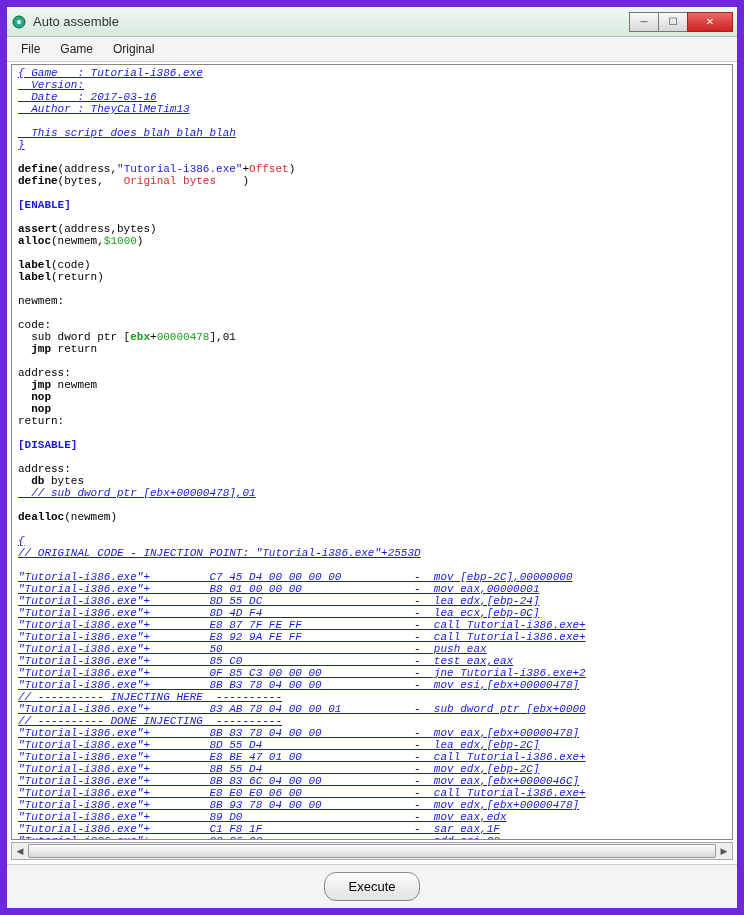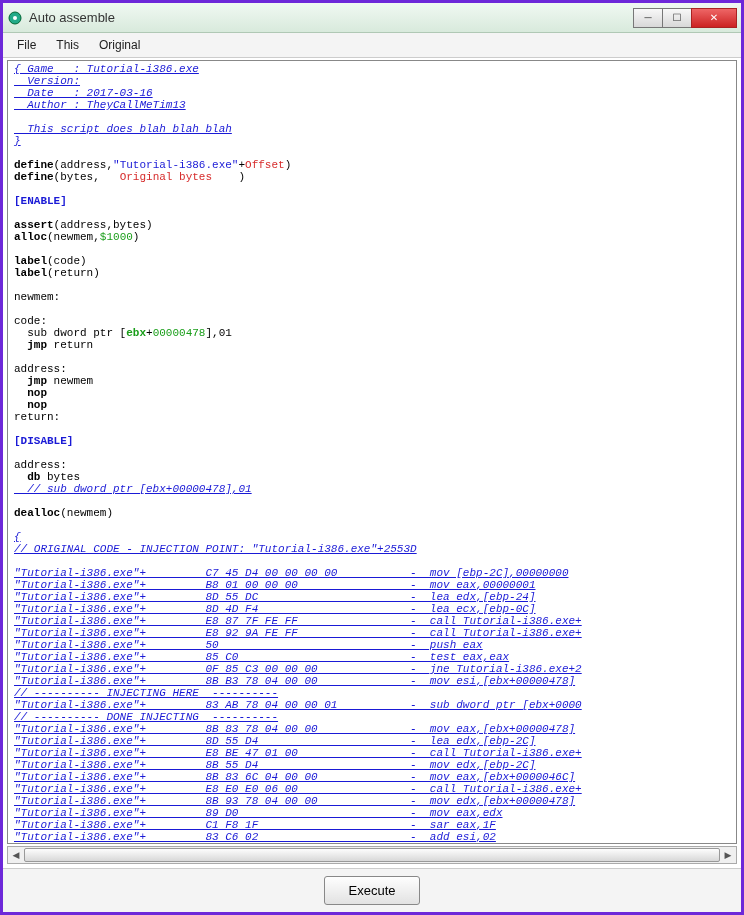--- a/index.html
+++ b/index.html
@@ -7,21 +7,21 @@
   font-family: "Segoe UI", Tahoma, sans-serif;
   font-size: 12px;
   background: #3fa860;
   width: 744px;
   height: 915px;
   overflow: hidden;
 }
 .window {
   width: 744px;
   height: 915px;
-  border: 3px solid #6d28d9;
+  border: 7px solid #6d28d9;
   display: flex;
   flex-direction: column;
   background: #fff;
 }
 .titlebar {
   height: 30px;
   background: linear-gradient(to bottom, #f0f8f2, #d8eadc);
   border-bottom: 1px solid #b0c8b5;
   display: flex;
   align-items: center;
@@ -149,21 +149,21 @@
   display: flex;
   align-items: center;
   justify-content: center;
   border-top: 1px solid #ccc;
 }
 .execute-btn {
   padding: 6px 24px;
   font-size: 13px;
   border: 1px solid #888;
   background: linear-gradient(to bottom, #fefefe, #e2e2e2);
-  border-radius: 3px;
+  border-radius: 12px;
 }
 </style>
 </head>
 <body>
 
 <div class="window">
   <div class="titlebar">
     <span class="titlebar-icon">
       <svg width="16" height="16" viewBox="0 0 16 16">
           <circle cx="8" cy="8" r="6" fill="#2a8" stroke="#063" stroke-width="1"></circle>
@@ -173,21 +173,21 @@
     <span class="title-text">Auto assemble</span>
     <div class="window-controls">
       <div class="win-btn">─</div>
       <div class="win-btn">☐</div>
       <div class="win-btn close">✕</div>
     </div>
   </div>
 
   <div class="menubar">
     <div class="menu-item">File</div>
-    <div class="menu-item">This</div>
+    <div class="menu-item">Game</div>
     <div class="menu-item">Original</div>
   </div>
 
   <div class="editor-area">
     <div class="code" id="code"><div style="height: 12px;"><span class="c">{ Game   : Tutorial-i386.exe</span></div><div style="height: 12px;"><span class="c">  Version:</span></div><div style="height: 12px;"><span class="c">  Date   : 2017-03-16</span></div><div style="height: 12px;"><span class="c">  Author : TheyCallMeTim13</span></div><div style="height: 12px;">&nbsp;</div><div style="height: 12px;"><span class="c">  This script does blah blah blah</span></div><div style="height: 12px;"><span class="c">}</span></div><div style="height: 12px;">&nbsp;</div><div style="height: 12px;"><span class="kw">define</span>(address,<span class="str">"Tutorial-i386.exe"</span>+<span class="off">Offset</span>)</div><div style="height: 12px;"><span class="kw">define</span>(bytes,   <span class="off">Original bytes</span>    )</div><div style="height: 12px;">&nbsp;</div><div style="height: 12px;"><span class="sec">[ENABLE]</span></div><div style="height: 12px;">&nbsp;</div><div style="height: 12px;"><span class="kw">assert</span>(address,bytes)</div><div style="height: 12px;"><span class="kw">alloc</span>(newmem,<span class="num">$1000</span>)</div><div style="height: 12px;">&nbsp;</div><div style="height: 12px;"><span class="kw">label</span>(code)</div><div style="height: 12px;"><span class="kw">label</span>(return)</div><div style="height: 12px;">&nbsp;</div><div style="height: 12px;">newmem:</div><div style="height: 12px;">&nbsp;</div><div style="height: 12px;">code:</div><div style="height: 12px;">  sub dword ptr [<span class="reg">ebx</span>+<span class="num">00000478</span>],01</div><div style="height: 12px;">  <span class="kw">jmp</span> return</div><div style="height: 12px;">&nbsp;</div><div style="height: 12px;">address:</div><div style="height: 12px;">  <span class="kw">jmp</span> newmem</div><div style="height: 12px;">  <span class="kw">nop</span></div><div style="height: 12px;">  <span class="kw">nop</span></div><div style="height: 12px;">return:</div><div style="height: 12px;">&nbsp;</div><div style="height: 12px;"><span class="sec">[DISABLE]</span></div><div style="height: 12px;">&nbsp;</div><div style="height: 12px;">address:</div><div style="height: 12px;">  <span class="kw">db</span> bytes</div><div style="height: 12px;"><span class="c">  // sub dword ptr [ebx+00000478],01</span></div><div style="height: 12px;">&nbsp;</div><div style="height: 12px;"><span class="kw">dealloc</span>(newmem)</div><div style="height: 12px;">&nbsp;</div><div style="height: 12px;"><span class="c">{</span></div><div style="height: 12px;"><span class="c">// ORIGINAL CODE - INJECTION POINT: "Tutorial-i386.exe"+2553D</span></div><div style="height: 12px;">&nbsp;</div><div style="height: 12px;"><span class="c">"Tutorial-i386.exe"+         C7 45 D4 00 00 00 00           -  mov [ebp-2C],00000000</span></div><div style="height: 12px;"><span class="c">"Tutorial-i386.exe"+         B8 01 00 00 00                 -  mov eax,00000001</span></div><div style="height: 12px;"><span class="c">"Tutorial-i386.exe"+         8D 55 DC                       -  lea edx,[ebp-24]</span></div><div style="height: 12px;"><span class="c">"Tutorial-i386.exe"+         8D 4D F4                       -  lea ecx,[ebp-0C]</span></div><div style="height: 12px;"><span class="c">"Tutorial-i386.exe"+         E8 87 7F FE FF                 -  call Tutorial-i386.exe+</span></div><div style="height: 12px;"><span class="c">"Tutorial-i386.exe"+         E8 92 9A FE FF                 -  call Tutorial-i386.exe+</span></div><div style="height: 12px;"><span class="c">"Tutorial-i386.exe"+         50                             -  push eax</span></div><div style="height: 12px;"><span class="c">"Tutorial-i386.exe"+         85 C0                          -  test eax,eax</span></div><div style="height: 12px;"><span class="c">"Tutorial-i386.exe"+         0F 85 C3 00 00 00              -  jne Tutorial-i386.exe+2</span></div><div style="height: 12px;"><span class="c">"Tutorial-i386.exe"+         8B B3 78 04 00 00              -  mov esi,[ebx+00000478]</span></div><div style="height: 12px;"><span class="c">// ---------- INJECTING HERE  ----------</span></div><div style="height: 12px;"><span class="c">"Tutorial-i386.exe"+         83 AB 78 04 00 00 01           -  sub dword ptr [ebx+0000</span></div><div style="height: 12px;"><span class="c">// ---------- DONE INJECTING  ----------</span></div><div style="height: 12px;"><span class="c">"Tutorial-i386.exe"+         8B 83 78 04 00 00              -  mov eax,[ebx+00000478]</span></div><div style="height: 12px;"><span class="c">"Tutorial-i386.exe"+         8D 55 D4                       -  lea edx,[ebp-2C]</span></div><div style="height: 12px;"><span class="c">"Tutorial-i386.exe"+         E8 BE 47 01 00                 -  call Tutorial-i386.exe+</span></div><div style="height: 12px;"><span class="c">"Tutorial-i386.exe"+         8B 55 D4                       -  mov edx,[ebp-2C]</span></div><div style="height: 12px;"><span class="c">"Tutorial-i386.exe"+         8B 83 6C 04 00 00              -  mov eax,[ebx+0000046C]</span></div><div style="height: 12px;"><span class="c">"Tutorial-i386.exe"+         E8 E0 E0 06 00                 -  call Tutorial-i386.exe+</span></div><div style="height: 12px;"><span class="c">"Tutorial-i386.exe"+         8B 93 78 04 00 00              -  mov edx,[ebx+00000478]</span></div><div style="height: 12px;"><span class="c">"Tutorial-i386.exe"+         89 D0                          -  mov eax,edx</span></div><div style="height: 12px;"><span class="c">"Tutorial-i386.exe"+         C1 F8 1F                       -  sar eax,1F</span></div><div style="height: 12px;"><span class="c">"Tutorial-i386.exe"+         83 C6 02                       -  add esi,02</span></div><div style="height: 12px;"><span class="c">}</span></div></div>
   </div>
 
   <div class="hscroll">
     <div class="hscroll-arrow left">◀</div>
     <div class="hscroll-thumb"></div>

